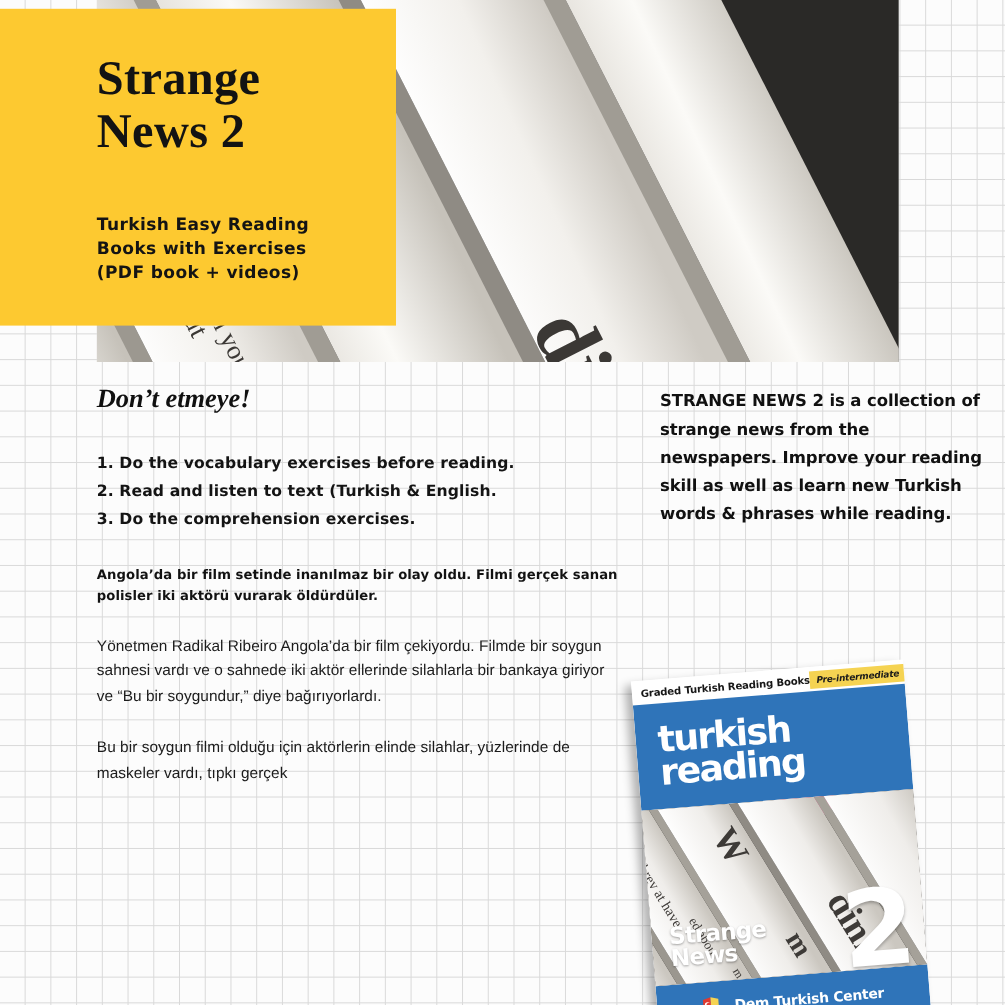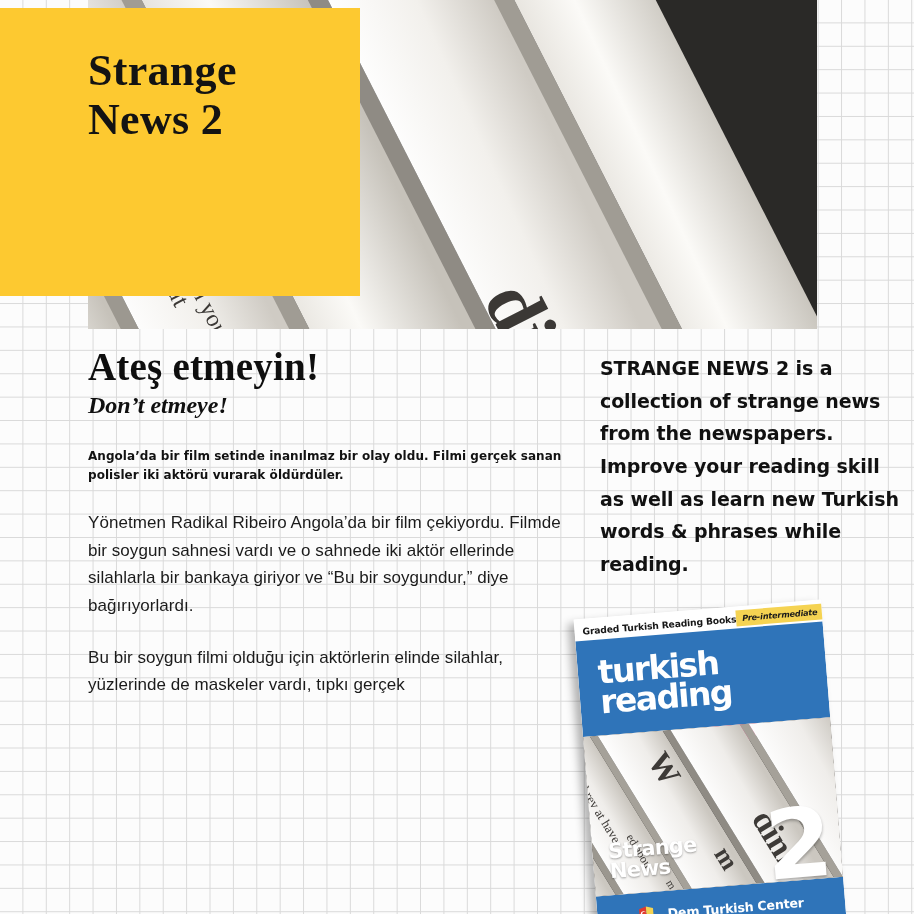--- a/index.html
+++ b/index.html
@@ -118,38 +118,38 @@
     font-weight: bold;
     font-size: 12px;
     line-height: 1.6;
     color: #121212;
     letter-spacing: 0.05px;
   }
   .body-paragraph {
     margin: 24px 0 0 0;
     font-family: "Liberation Sans", sans-serif;
     font-weight: normal;
-    font-size: 17px;
+    font-size: 14px;
     line-height: 1.63;
     color: #1b1b1b;
     letter-spacing: 0.05px;
   }
 
   
   #side-info {
     position: absolute;
     left: 600px;
     top: 352px;
     width: 300px;
   }
   .side-text {
     margin: 0;
     font-family: "DejaVu Sans", sans-serif;
     font-weight: bold;
-    font-size: 19px;
+    font-size: 15px;
     line-height: 1.72;
     color: #111111;
     letter-spacing: -0.1px;
   }
 
   
   #book-cover-wrap {
     position: absolute;
     left: 572px;
     top: 607px;
@@ -334,26 +334,33 @@
         <g transform="rotate(-27 360 165)">
           <rect x="620" y="-150" width="200" height="640" fill="#2a2927"></rect>
         </g>
       </g>
     </svg>
   </div>
 
   <div id="title-card">
     <h1 class="title-main">Strange
 News 2</h1>
+    <p class="title-sub">Turkish Easy Reading
+Books with Exercises
+(PDF book + videos)</p>
   </div>
 
   <div id="article">
-    <h2 class="article-title">Ateş etmeyin!</h2>
     <p class="article-subtitle">Don’t etmeye!</p>
 
+    <ul class="steps">
+      <li>1. Do the vocabulary exercises before reading.</li>
+      <li>2. Read and listen to text (Turkish &amp; English.</li>
+      <li>3. Do the comprehension exercises.</li>
+    </ul>
 
     <p class="lead-paragraph">Angola’da bir film setinde inanılmaz bir olay oldu. Filmi gerçek sanan polisler iki aktörü vurarak öldürdüler.</p>
     <p class="body-paragraph">Yönetmen Radikal Ribeiro Angola’da bir film çekiyordu. Filmde bir soygun sahnesi vardı ve o sahnede iki aktör ellerinde silahlarla bir bankaya giriyor ve “Bu bir soygundur,” diye bağırıyorlardı.</p>
     <p class="body-paragraph">Bu bir soygun filmi olduğu için aktörlerin elinde silahlar, yüzlerinde de maskeler vardı, tıpkı gerçek</p>
   </div>
 
   <div id="side-info">
     <p class="side-text">STRANGE NEWS 2 is a collection of strange news from the newspapers. Improve your reading skill as well as learn new Turkish words &amp; phrases while reading.</p>
   </div>
 

